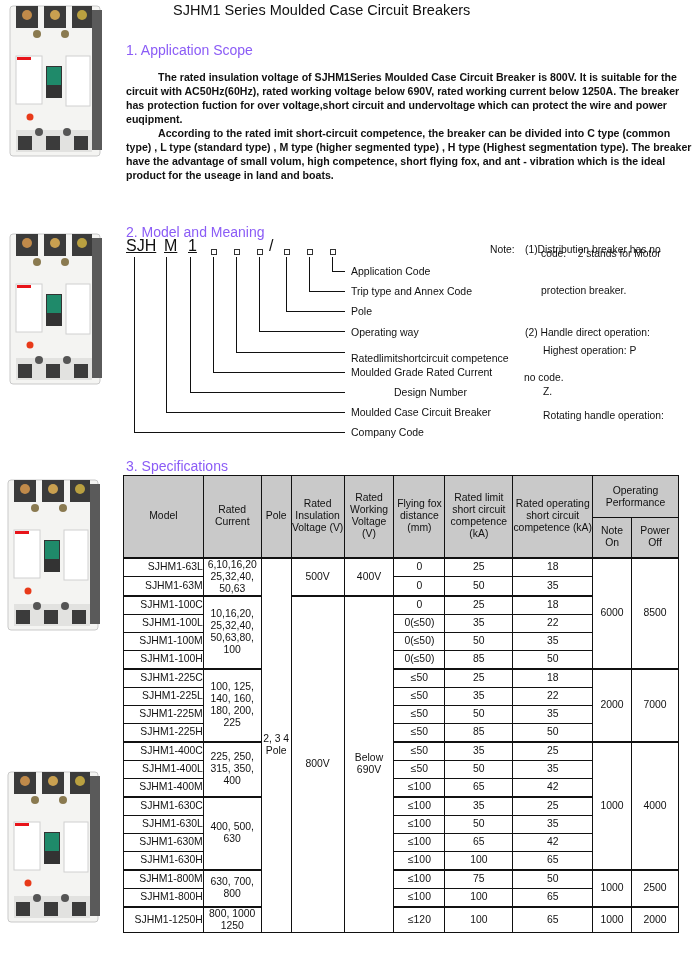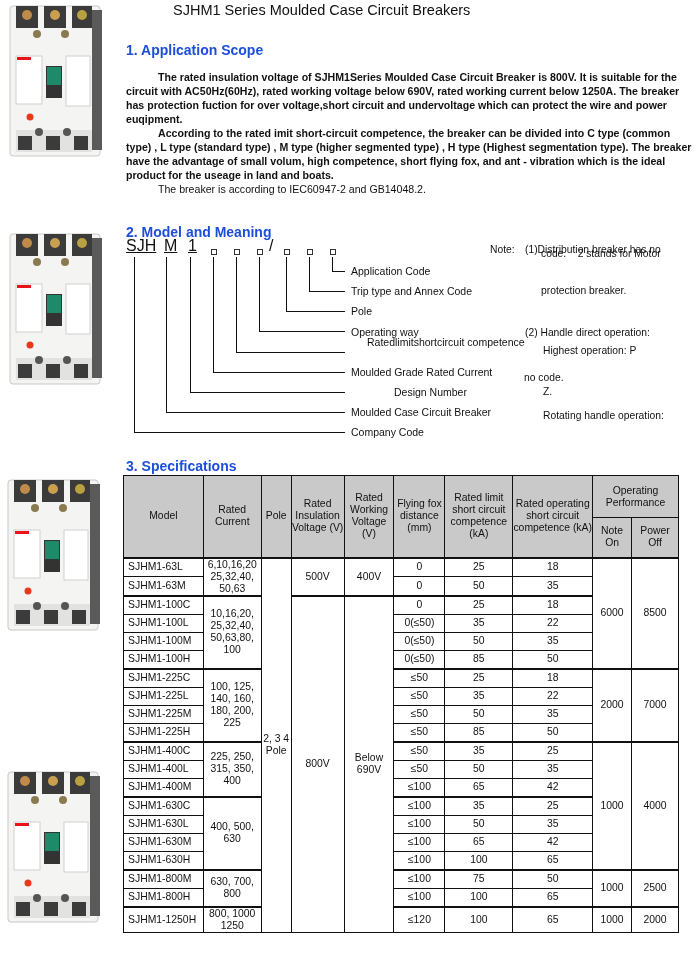--- a/index.html
+++ b/index.html
@@ -1,20 +1,20 @@
 <!DOCTYPE html>
 <html><head>
 <meta charset="utf-8">
 <style>
   html, body { margin:0; padding:0; background:#ffffff; }
   body { width:700px; height:958px; position:relative; overflow:hidden;
          font-family:"Liberation Sans", sans-serif; color:#111; }
   .abs { position:absolute; }
   .title { left:173px; top:2px; font-size:14.5px; color:#111; }
-  .h2 { font-size:14px; color:#1d4ed8;font-weight:bold; }
+  .h2 { font-size:14px; color:#8b5cf6; }
   .para { left:126px; width:568px; font-size:10.6px; line-height:14px; color:#111; }
   .para p { margin:0; }
   .para p.ind { text-indent:32px;font-weight:bold; }
   .para p.ind2 { padding-left:32px; }
 
   
   .breaker { position:absolute; width:102px; }
   .breaker svg { display:block; }
 
   
@@ -23,21 +23,21 @@
   .line { position:absolute; background:#111; }
   .leg { position:absolute; font-size:10.5px; left:351px; }
   .note { position:absolute; font-size:10.3px; line-height:20.2px; }
 
   
   table.spec { position:absolute; left:123px; top:475px; width:556px; border-collapse:collapse;
                font-size:10.4px; }
   table.spec td, table.spec th { border:1px solid #111; padding:0; text-align:center; vertical-align:middle;
                font-weight:normal; line-height:12px; }
   table.spec th { background:#c9c9c9; }
-  table.spec td.model { text-align:left; padding-left:4px; }
+  table.spec td.model { text-align:right; padding-left:4px; }
   table.spec tr.r td { height:17px; }
   table.spec tr.thick td { border-top:2px solid #111; }
   table.spec td.tall { height:40px; }
   table.spec th.head-thick { border-bottom:2px solid #111; }
 </style>
 </head>
 <body>
 
 <div class="abs title">SJHM1 Series Moulded Case Circuit Breakers</div>
 
@@ -143,21 +143,20 @@
       <rect x="70" y="132" width="14" height="14" fill="#3b3b3b"></rect>
     <circle cx="35" cy="128" r="4" fill="#555"></circle>
       <circle cx="63" cy="128" r="4" fill="#555"></circle>
   </svg>
 </div>
 
 <div class="abs h2" style="left:126px; top:42px;">1. Application Scope</div>
 <div class="abs para" style="top:70px;">
   <p class="ind">The rated insulation voltage of SJHM1Series Moulded Case Circuit Breaker is 800V. It is suitable for the circuit with AC50Hz(60Hz), rated working voltage below 690V, rated working current below 1250A. The breaker has protection fuction for over voltage,short circuit and undervoltage which can protect the wire and power euqipment.</p>
   <p class="ind">According to the rated imit short-circuit competence, the breaker can be divided into C type (common type) , L type  (standard type) , M type  (higher segmented type) , H type  (Highest segmentation type). The breaker have the advantage of small volum, high competence,  short flying fox,  and ant - vibration which is the ideal product for the useage in land and boats.</p>
-  <p class="ind2">The breaker is according to IEC60947-2 and GB14048.2.</p>
 </div>
 
 <div class="abs h2" style="left:126px; top:224px;">2. Model and Meaning</div>
 <div>
   <span class="code" style="left:126px;">SJH</span>
   <span class="code" style="left:164px;">M</span>
   <span class="code" style="left:188px;">1</span>
   <span class="sq" style="left:211px;"></span>
   <span class="sq" style="left:234px;"></span>
   <span class="sq" style="left:257px;"></span>
@@ -182,21 +181,21 @@
   <div class="line" style="left:190px; top:392px; width:155px; height:1px;"></div>
   <div class="line" style="left:166px; top:257px; width:1px; height:155px;"></div>
   <div class="line" style="left:166px; top:412px; width:179px; height:1px;"></div>
   <div class="line" style="left:134px; top:257px; width:1px; height:175px;"></div>
   <div class="line" style="left:134px; top:432px; width:211px; height:1px;"></div>
 
   <span class="leg" style="top:265px;">Application Code</span>
   <span class="leg" style="top:285px;">Trip type and Annex Code</span>
   <span class="leg" style="top:305px;">Pole</span>
   <span class="leg" style="top:315px;margin-top:11px;">Operating way</span>
-  <span class="leg" style="top:336px;margin-left:16px;">Ratedlimitshortcircuit competence</span>
+  <span class="leg" style="top:352px;">Ratedlimitshortcircuit competence</span>
   <span class="leg" style="top:366px;">Moulded Grade Rated Current</span>
   <span class="leg" style="top:386px;padding-left:43px;">Design Number</span>
   <span class="leg" style="top:406px;">Moulded Case Circuit Breaker</span>
   <span class="leg" style="top:426px;">Company Code</span>
 </div>
 
 <div>
   <span class="note" style="left:490px; top:240px;">Note:</span>
   <span class="note" style="left:525px; top:240px;">(1)Distribution breaker has no</span>
   <span class="note" style="left:541px; top:244px; white-space:pre;">code.    2 stands for Motor</span>

